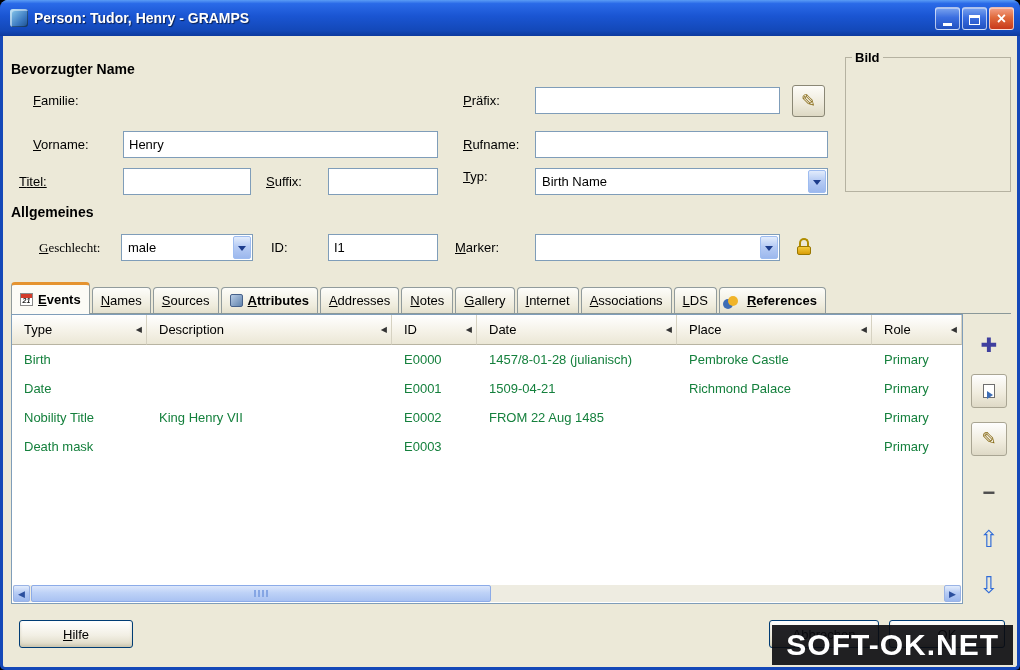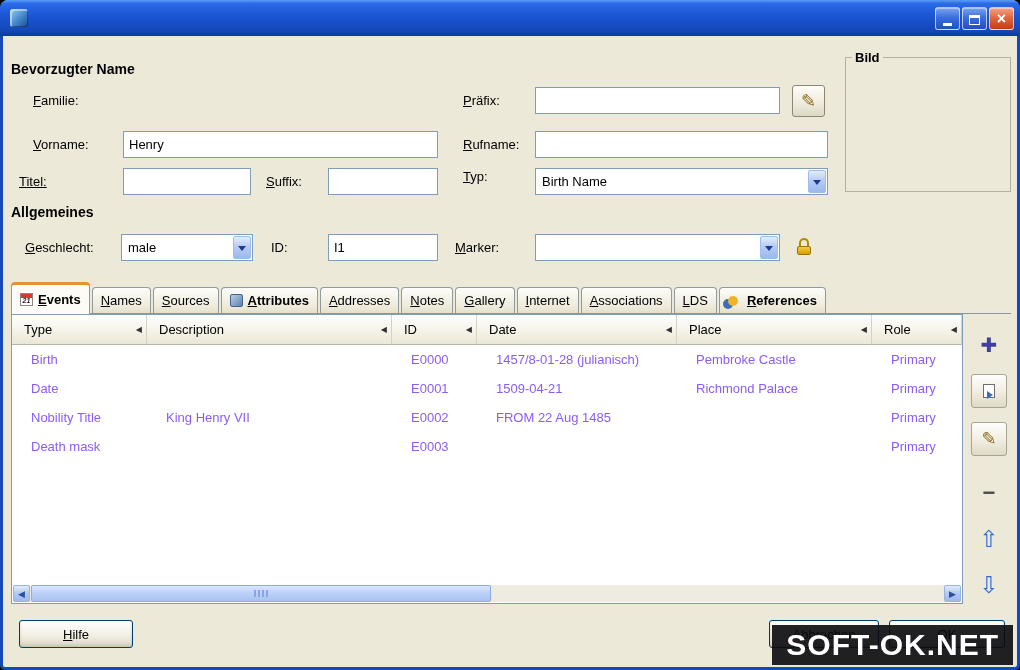--- a/index.html
+++ b/index.html
@@ -62,21 +62,21 @@
   .attr { width:13px; height:13px; border:1px solid #46618a; border-radius:2px;
           background:linear-gradient(135deg,#b9cde6,#5f82ad); }
   .ref { width:10px; height:10px; border-radius:50%; background:#f0b429; box-shadow:-5px 3px 0 #3d6db5; margin-right:4px; }
   
   .tablewrap { position:absolute; left:8px; top:278px; width:952px; height:290px; background:#fff; border:1px solid #7f9db9; }
   .thead { display:grid; grid-template-columns:135px 245px 85px 200px 195px 1fr; height:30px; }
   .th { position:relative; display:flex; align-items:center; padding-left:12px; font-size:13px; cursor:pointer;
         background:linear-gradient(#ffffff,#f4f1e6 60%,#ebe7d6); border-right:1px solid #d6d2c2; border-bottom:1px solid #b8b4a2; }
   .sorticon { position:absolute; right:4px; font-size:8px; color:#333; }
   .tr { display:grid; grid-template-columns:135px 245px 85px 200px 195px 1fr; height:29px; align-items:center; cursor:default; }
-  .td { padding-left:19px; font-size:13px; white-space:nowrap; overflow:hidden; color:#8b5cf6; }
+  .td { padding-left:12px; font-size:13px; white-space:nowrap; overflow:hidden; color:#15803d; }
   .hscroll { position:absolute; left:1px; right:1px; bottom:1px; height:17px; background:#eeece1; display:flex; align-items:stretch; }
   .sbtn { width:17px; display:flex; align-items:center; justify-content:center; font-size:9px; color:#2b4f9e; cursor:pointer;
           border:1px solid #9ab3e5; border-radius:2px; background:linear-gradient(#e2ecfc,#b7ccf4 45%,#9cb8ee); }
   .strack { flex:1; position:relative; }
   .sthumb { position:absolute; left:1px; top:0; bottom:0; width:460px; border:1px solid #8cabe8; border-radius:2px; cursor:pointer;
             background:linear-gradient(#dbe6fb,#bed2f7 45%,#a9c2f2); display:flex; align-items:center; justify-content:center; }
   .grip { width:14px; height:7px;
           background:repeating-linear-gradient(90deg,#86a6e4 0 2px,transparent 2px 4px); }
   
   .toolbtn { position:absolute; left:968px; width:36px; height:34px; display:flex; align-items:center; justify-content:center;
@@ -96,20 +96,21 @@
   .watermark { position:absolute; right:4px; bottom:2px; height:40px; display:flex; align-items:center; z-index:9;
                background:rgba(10,10,14,.9); color:#fff; font-size:30px; font-weight:bold; letter-spacing:1px; padding:0 14px; }
 </style>
 </head>
 <body>
 
 <div class="window">
 
   <div class="titlebar">
     <span class="app-icon"></span>
+    <span class="title">Person: Tudor, Henry - GRAMPS</span>
     <span class="winbtns">
       <button class="wb">
           <i class="g-min"></i>
         </button>
       <button class="wb">
           <i class="g-max"></i>
         </button>
       <button class="wb close"><span class="g-close">×</span></button>
     </span>
   </div>
@@ -141,21 +142,21 @@
           <i class="tri"></i>
         </span>
     </div>
 
     <fieldset class="bildbox" style="left:842px; top:14px; width:166px; height:142px;">
       <legend>Bild</legend>
     </fieldset>
 
     <div class="heading" style="left:8px; top:168px;">Allgemeines</div>
 
-    <div class="flabel mn" style="left:22px; top:198px;">Geschlecht:</div>
+    <div class="flabel mn" style="left:36px; top:198px;font-family:Liberation Serif, serif;">Geschlecht:</div>
     <div class="combo" style="left:118px; top:198px; width:132px;">
       <span>male</span>
       <span class="combo-btn">
           <i class="tri"></i>
         </span>
     </div>
     <div class="flabel" style="left:268px; top:198px;">ID:</div>
     <input class="textbox" style="left: 325px; top: 198px; width: 110px;" value="I1">
     <div class="flabel mn" style="left:452px; top:198px;">Marker:</div>
     <div class="combo" style="left:532px; top:198px; width:245px;">

